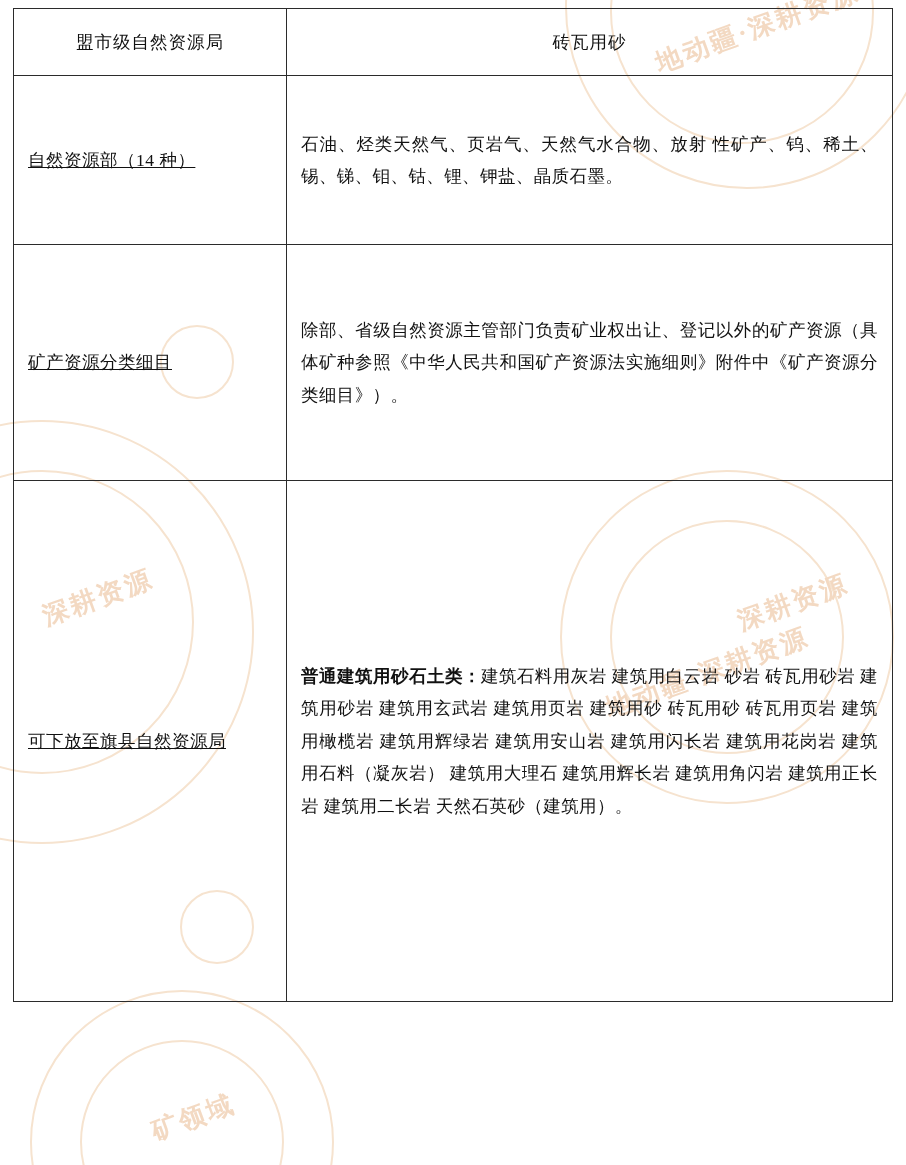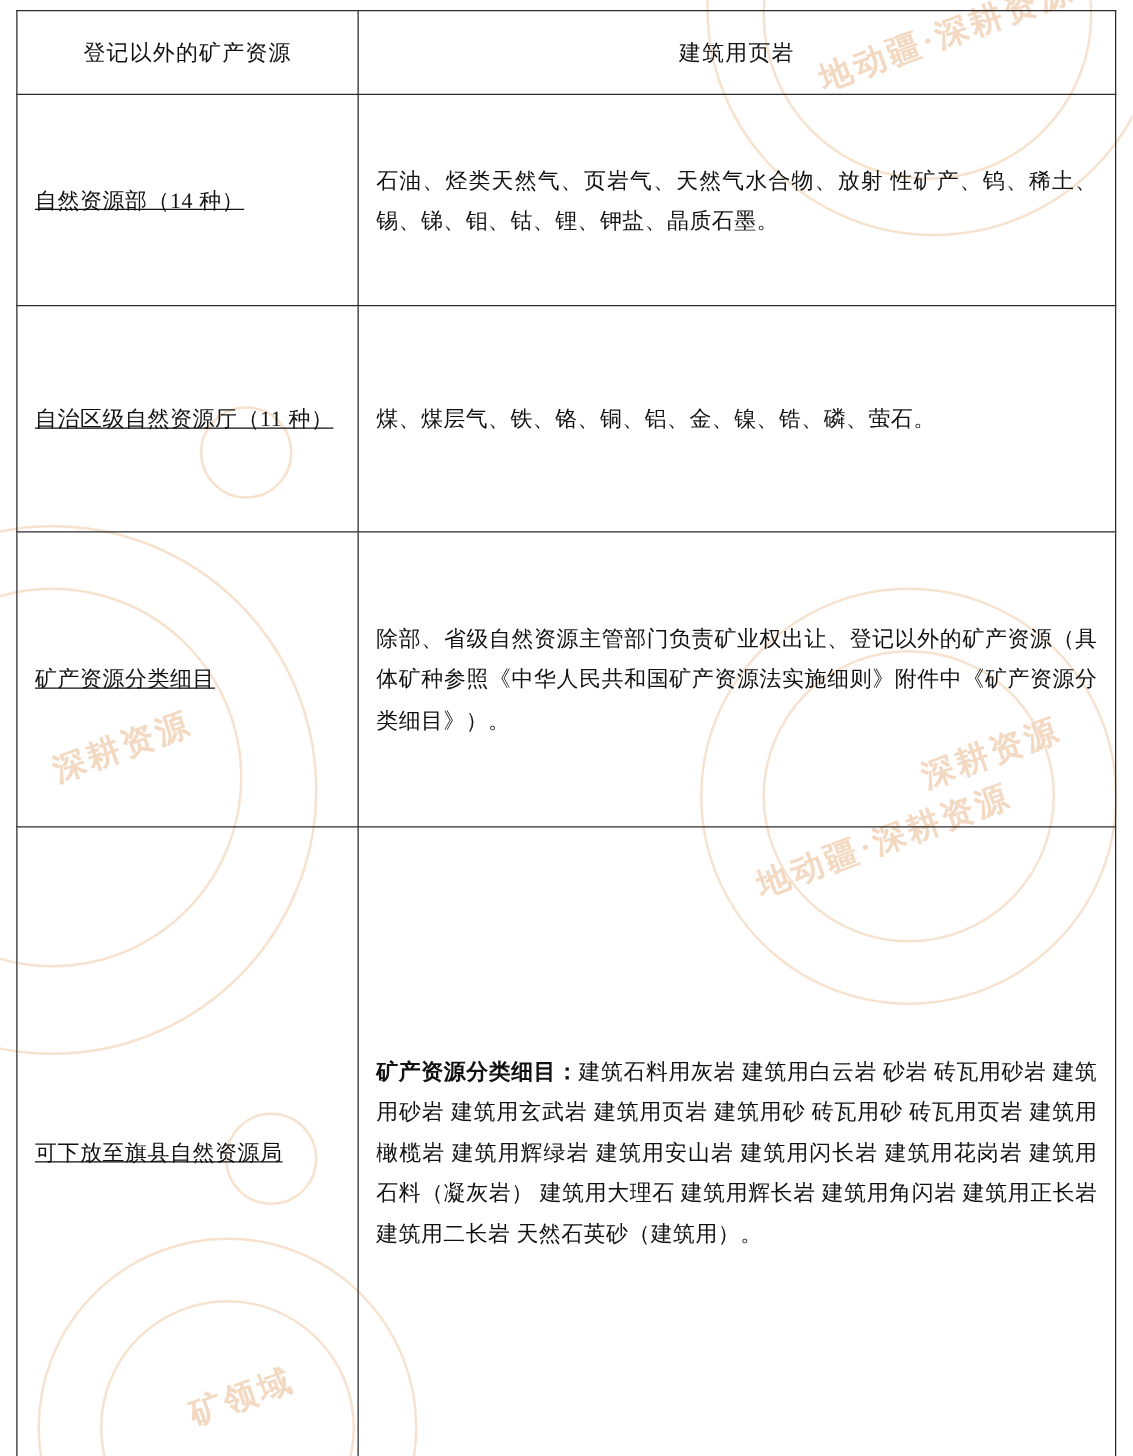--- a/index.html
+++ b/index.html
@@ -107,38 +107,34 @@
   <div class="wm-text" style="top:580px;left:40px;transform:rotate(-20deg);">深耕资源</div>
   <div class="wm-text" style="top:655px;left:600px;transform:rotate(-20deg);">地动疆·深耕资源</div>
   <div class="wm-text" style="top:585px;left:735px;transform:rotate(-20deg);">深耕资源</div>
   <div class="wm-text" style="top:1100px;left:150px;transform:rotate(-20deg);">矿领域</div>
 </div>
 
 <table class="doc-table">
   <thead>
     <tr>
       <th class="hdr col-level">
-        <span class="hdr-text">登记以外的矿产资源</span>
+        <span class="hdr-text">盟市级自然资源局</span>
       </th>
       <th class="hdr">
-        <span class="hdr-text">建筑用页岩</span>
+        <span class="hdr-text">砖瓦用砂</span>
       </th>
     </tr>
   </thead>
   <tbody>
     <tr class="row-1">
       <td class="cell-level">自然资源部（14 种）</td>
       <td class="cell-kinds">石油、烃类天然气、页岩气、天然气水合物、放射 性矿产、钨、稀土、锡、锑、钼、钴、锂、钾盐、晶质石墨。</td>
     </tr>
-    <tr class="row-2">
-      <td class="cell-level">自治区级自然资源厅（11 种）</td>
-      <td class="cell-kinds">煤、煤层气、铁、铬、铜、铝、金、镍、锆、磷、萤石。</td>
-    </tr>
     <tr class="row-3">
       <td class="cell-level">矿产资源分类细目</td>
       <td class="cell-kinds">除部、省级自然资源主管部门负责矿业权出让、登记以外的矿产资源（具体矿种参照《中华人民共和国矿产资源法实施细则》附件中《矿产资源分类细目》）。</td>
     </tr>
     <tr class="row-4">
       <td class="cell-level">可下放至旗县自然资源局</td>
-      <td class="cell-kinds"><span class="strong-lead">矿产资源分类细目：</span><span class="spaced">建筑石料用灰岩 建筑用白云岩 砂岩 砖瓦用砂岩 建筑用砂岩 建筑用玄武岩 建筑用页岩 建筑用砂 砖瓦用砂 砖瓦用页岩 建筑用橄榄岩 建筑用辉绿岩 建筑用安山岩 建筑用闪长岩 建筑用花岗岩 建筑用石料（凝灰岩） 建筑用大理石 建筑用辉长岩 建筑用角闪岩 建筑用正长岩 建筑用二长岩 天然石英砂（建筑用）。</span></td>
+      <td class="cell-kinds"><span class="strong-lead">普通建筑用砂石土类：</span><span class="spaced">建筑石料用灰岩 建筑用白云岩 砂岩 砖瓦用砂岩 建筑用砂岩 建筑用玄武岩 建筑用页岩 建筑用砂 砖瓦用砂 砖瓦用页岩 建筑用橄榄岩 建筑用辉绿岩 建筑用安山岩 建筑用闪长岩 建筑用花岗岩 建筑用石料（凝灰岩） 建筑用大理石 建筑用辉长岩 建筑用角闪岩 建筑用正长岩 建筑用二长岩 天然石英砂（建筑用）。</span></td>
     </tr>
   </tbody>
 </table>
 
 </body></html>

